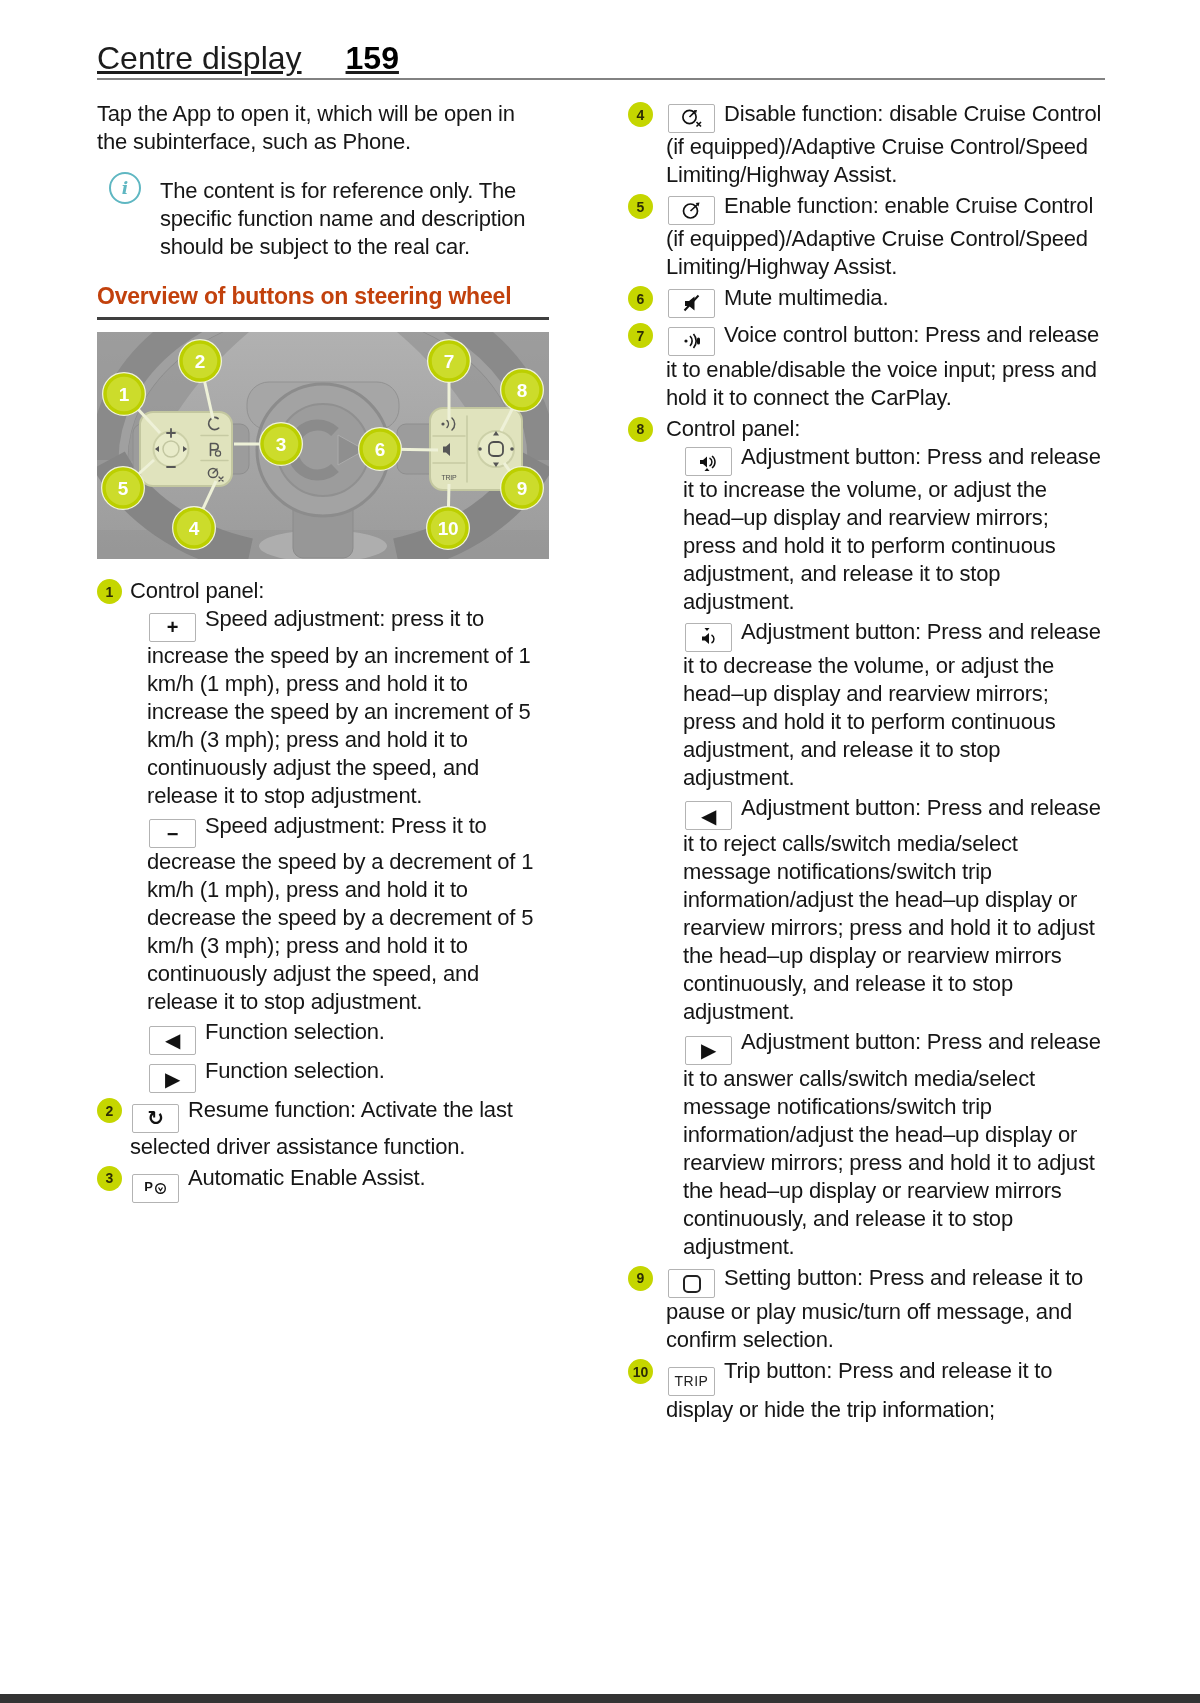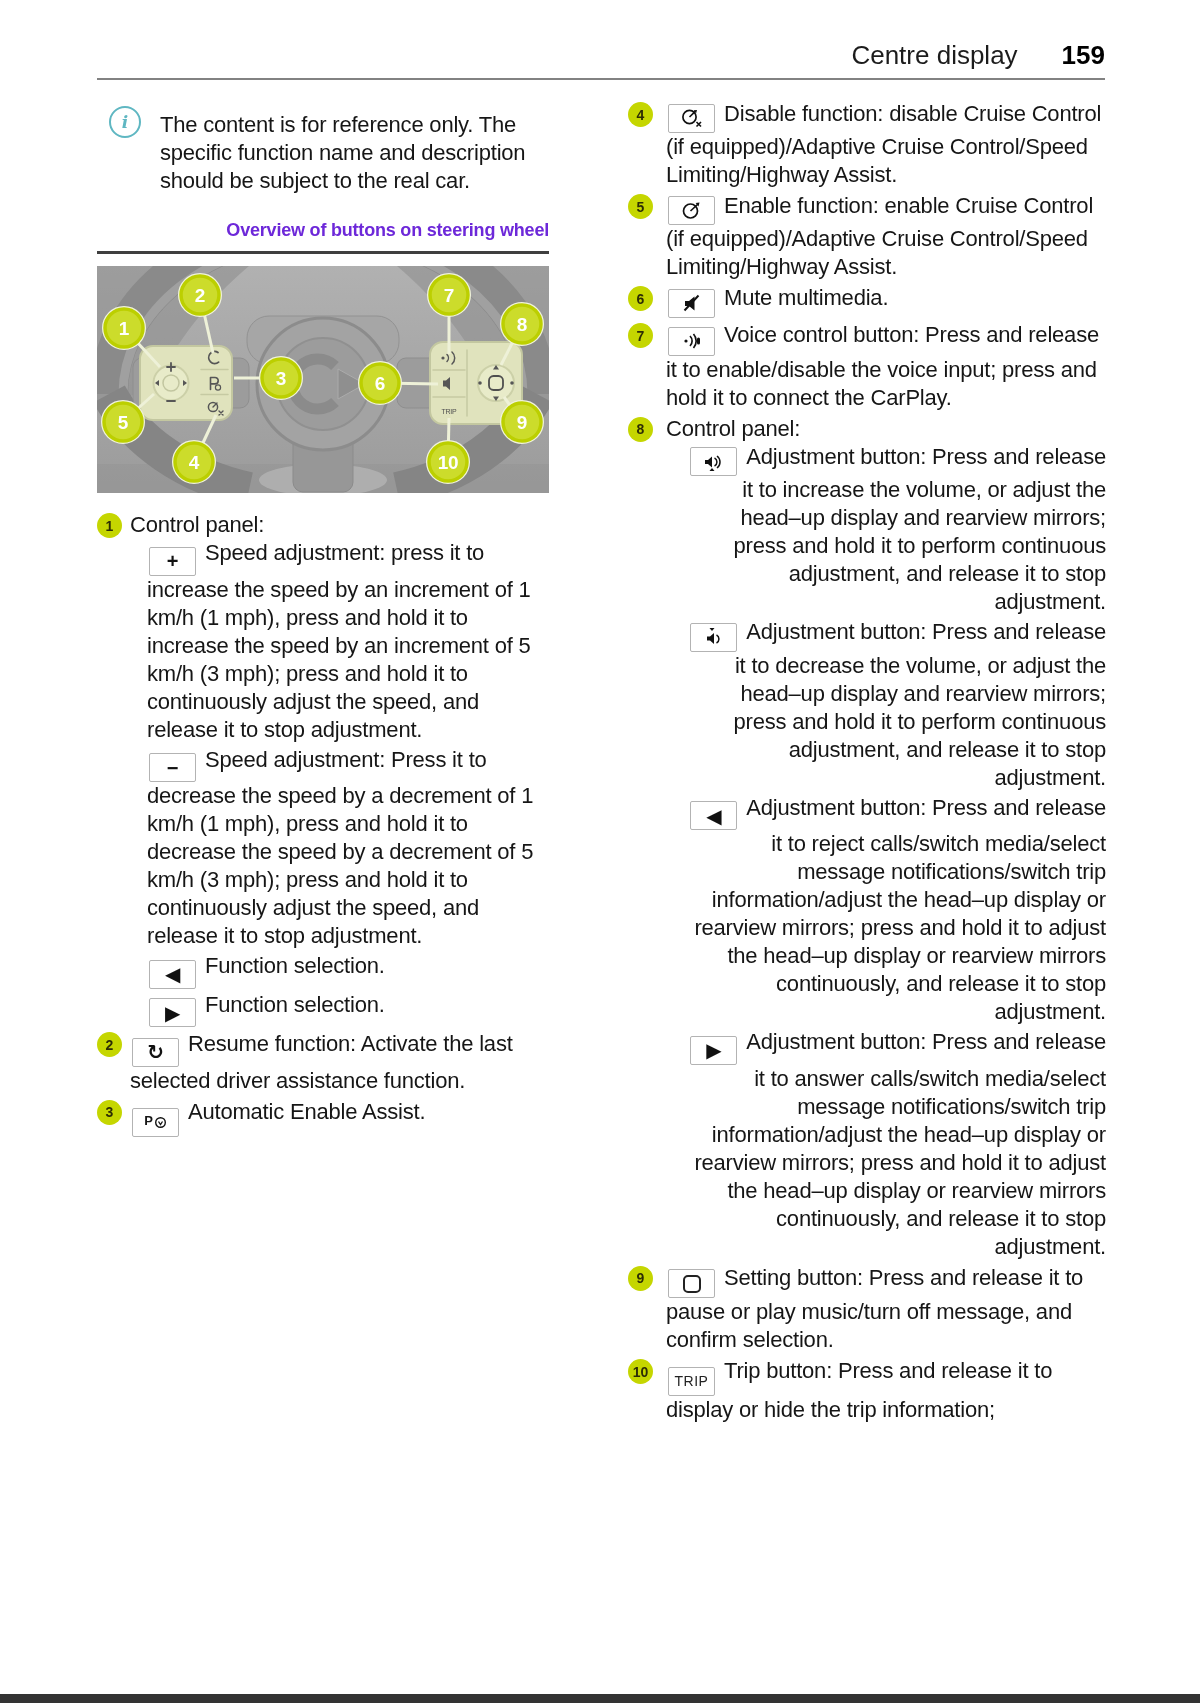--- a/index.html
+++ b/index.html
@@ -1,22 +1,22 @@
 <!DOCTYPE html>
 <html><head>
 <meta charset="utf-8">
 <style>
   html,body{margin:0;padding:0;}
   body{width:1200px;height:1703px;background:#fff;
        font-family:"Liberation Sans","DejaVu Sans",sans-serif;color:#161616;}
   .page{position:relative;width:1200px;height:1703px;background:#ffffff;overflow:hidden;}
 
   
-  .pg-header{position:absolute;top:40px;left:97px;width:1008px;text-align:right;
-             font-size:26px;color:#1c1c1c;}
+  .pg-header{position:absolute;top:40px;left:97px;width:1008px;
+             font-size:32px;color:#1c1c1c;text-decoration:underline;}
   .pg-header .h-title{margin-right:44px;}
   .pg-header .h-num{font-weight:bold;color:#000;}
   .hrule{position:absolute;top:78px;left:97px;width:1008px;height:2px;background:#828282;}
 
   
   .col{position:absolute;top:100px;font-size:22px;line-height:28px;letter-spacing:-0.2px;}
   .col-left{left:97px;width:452px;}
   .col-right{left:628px;width:478px;}
   .col p{margin:0 0 13px 0;}
 
@@ -35,48 +35,49 @@
 
   
   .note{display:flex;gap:11px;padding-left:12px;margin:3px 0 14px 0;}
   .info-badge{flex:0 0 auto;width:28px;height:28px;border:2.5px solid #5fb7c2;border-radius:50%;
               color:#5fb7c2;display:flex;align-items:center;justify-content:center;
               font-size:17px;font-weight:bold;font-style:italic;
               font-family:"DejaVu Serif",serif;margin-top:3px;}
   .note p{margin:8px;}
 
   
-  h2.sec{font-size:18px;line-height:26px;color:#6d28d9;font-weight:bold;margin:12px 0 12px 0;
-         padding-bottom:8px;border-bottom:3px solid #3f3f3f;text-align:right;}
+  h2.sec{font-size:23px;line-height:26px;color:#c2410c;font-weight:bold;margin:12px 0 12px 0;
+         padding-bottom:8px;border-bottom:3px solid #3f3f3f;}
 
   
   figure.wheel{margin:6px 0 18px 0;width:452px;height:227px;}
 
   
   .item{position:relative;padding-left:33px;margin-bottom:3px;}
   .col-right .item{padding-left:38px;}
   .bullet{position:absolute;left:0;top:2px;width:25px;height:25px;border-radius:50%;
           background:#c5d600;color:#2d2d05;font-size:14px;font-weight:bold;
           display:flex;align-items:center;justify-content:center;letter-spacing:0;}
   .sub{margin-left:17px;margin-bottom:2px;}
-  .col-right .sub{margin-left:17px;text-align:right;}
+  .col-right .sub{margin-left:17px;}
 
   .bottom-bar{position:absolute;left:0;bottom:0;width:1200px;height:9px;background:#333333;}
 </style>
 </head>
 <body>
 
 <div class="page">
 
   <div class="pg-header">
     <span class="h-title">Centre display</span><span class="h-num">159</span>
   </div>
   <div class="hrule"></div>
 
   <section class="col col-left">
+    <p><span>Tap the App to open it, which will be open in the subinterface, such as Phone.</span></p>
 
 
 
     <div class="note">
       <span class="info-badge">
           <span>i</span>
         </span>
       <p>The content is for reference only. The specific function name and description should be subject to the real car.</p>
     </div>
 

